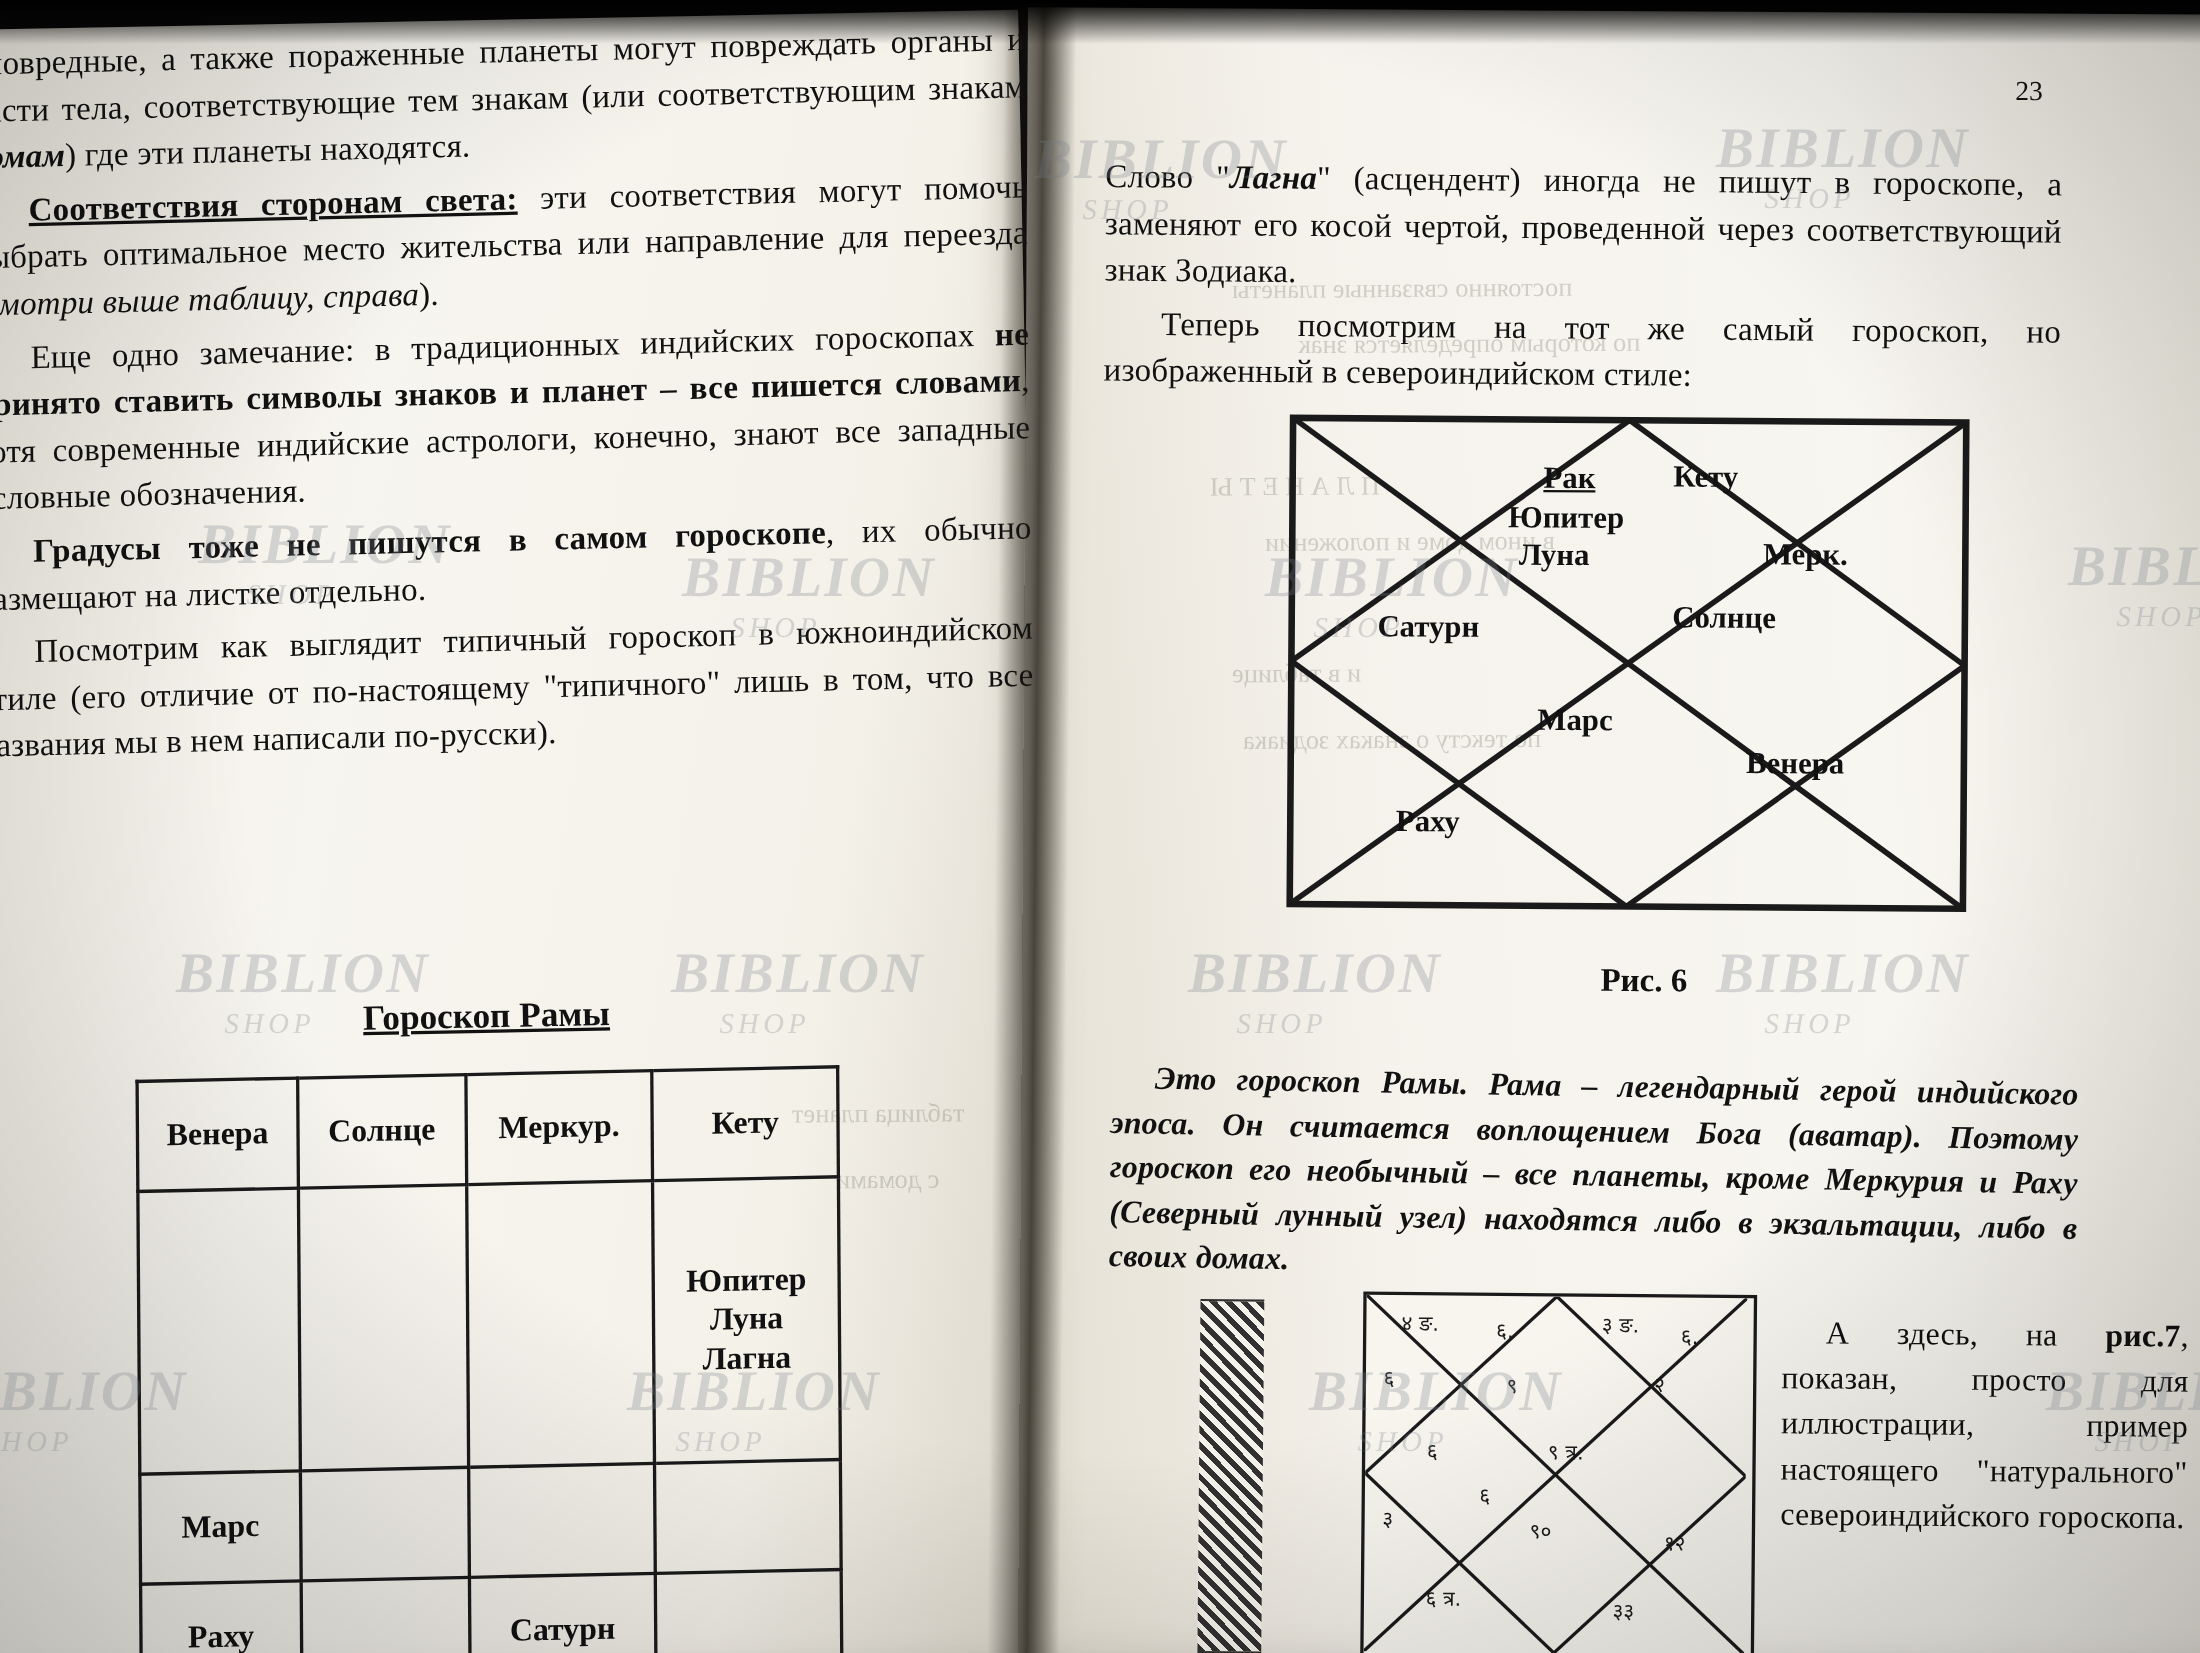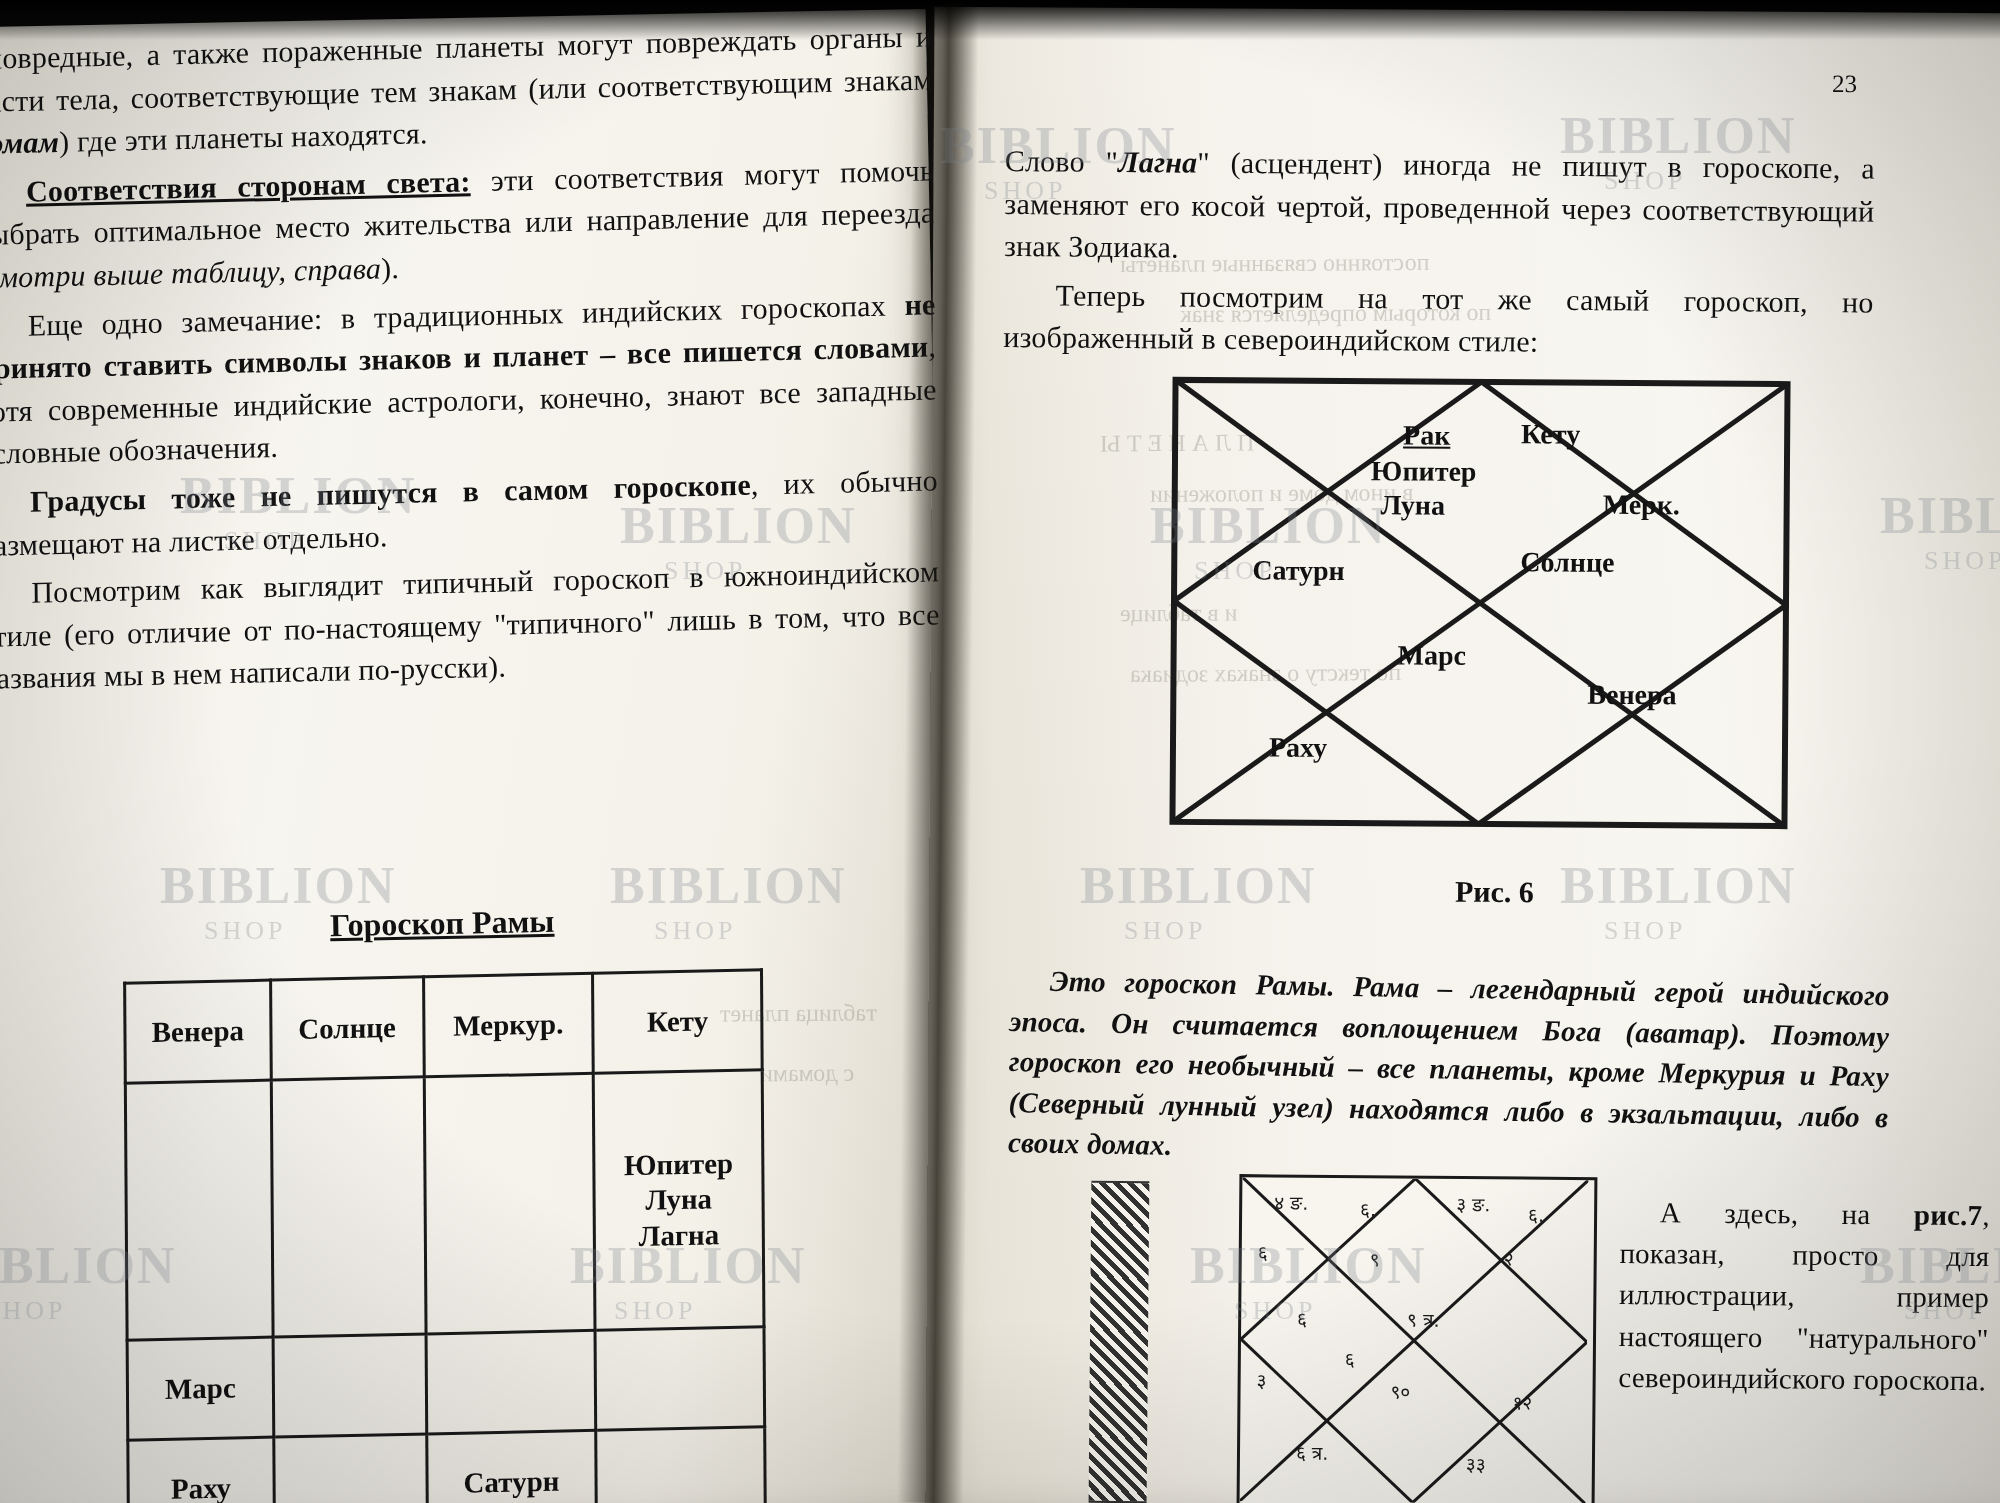--- a/index.html
+++ b/index.html
@@ -215,20 +215,21 @@
   }
 
   
   .wm {
     position: absolute;
     color: rgba(120,125,135,0.28);
     font-family: "Liberation Serif", serif;
     letter-spacing: 2px;
     pointer-events: none;
     user-select: none;
+    font-style: italic;
   }
   .wm .big {
     font-size: 52px;
     font-variant: small-caps;
     font-weight: bold;
     display: block;
     line-height: 1;
   }
   .wm .small {
     font-size: 26px;

